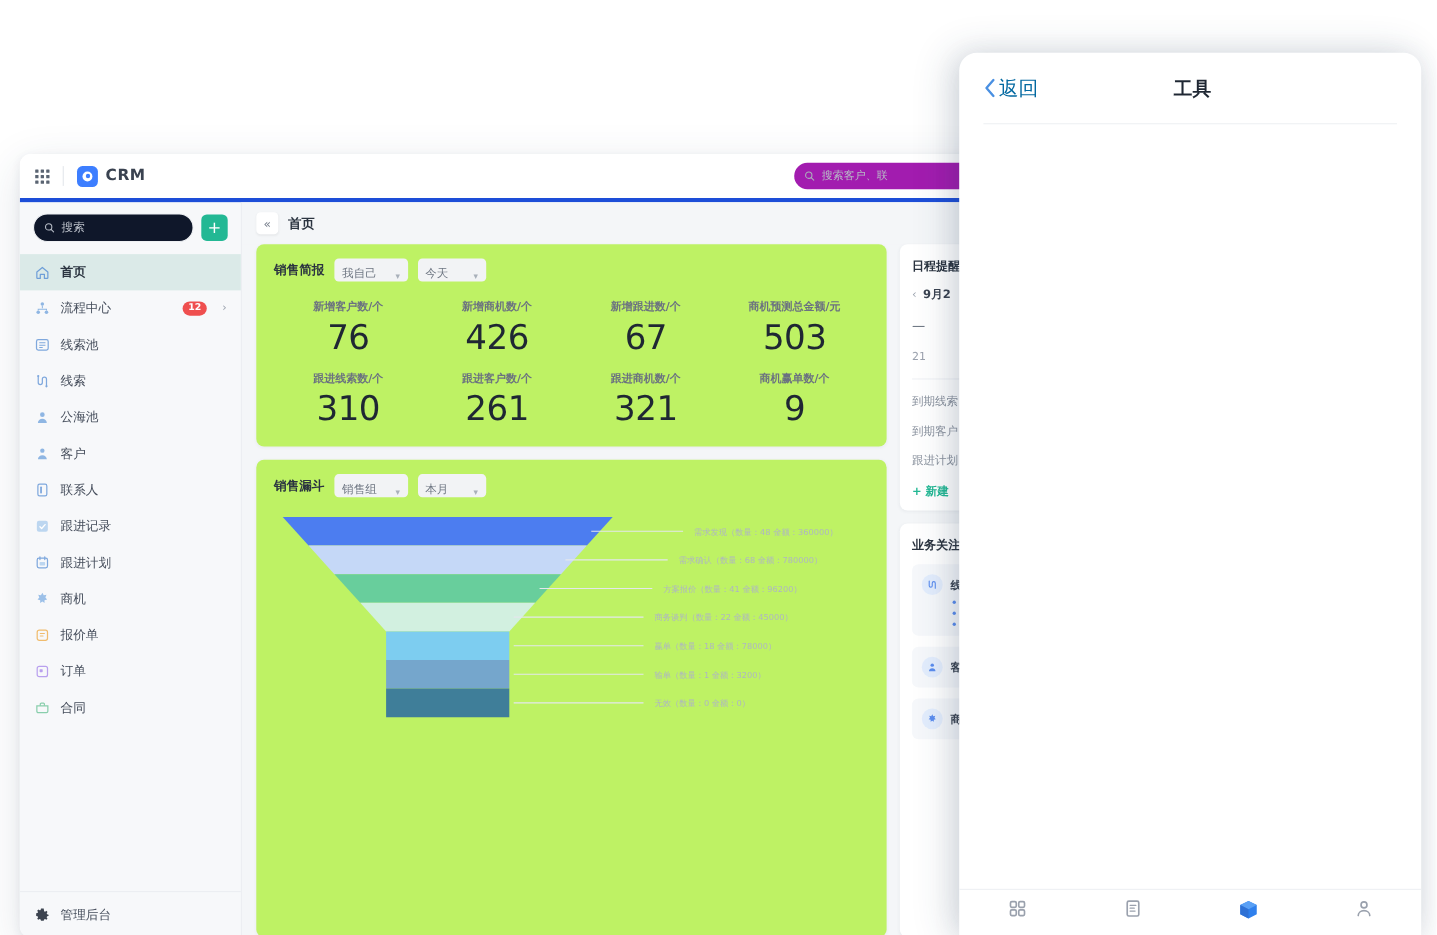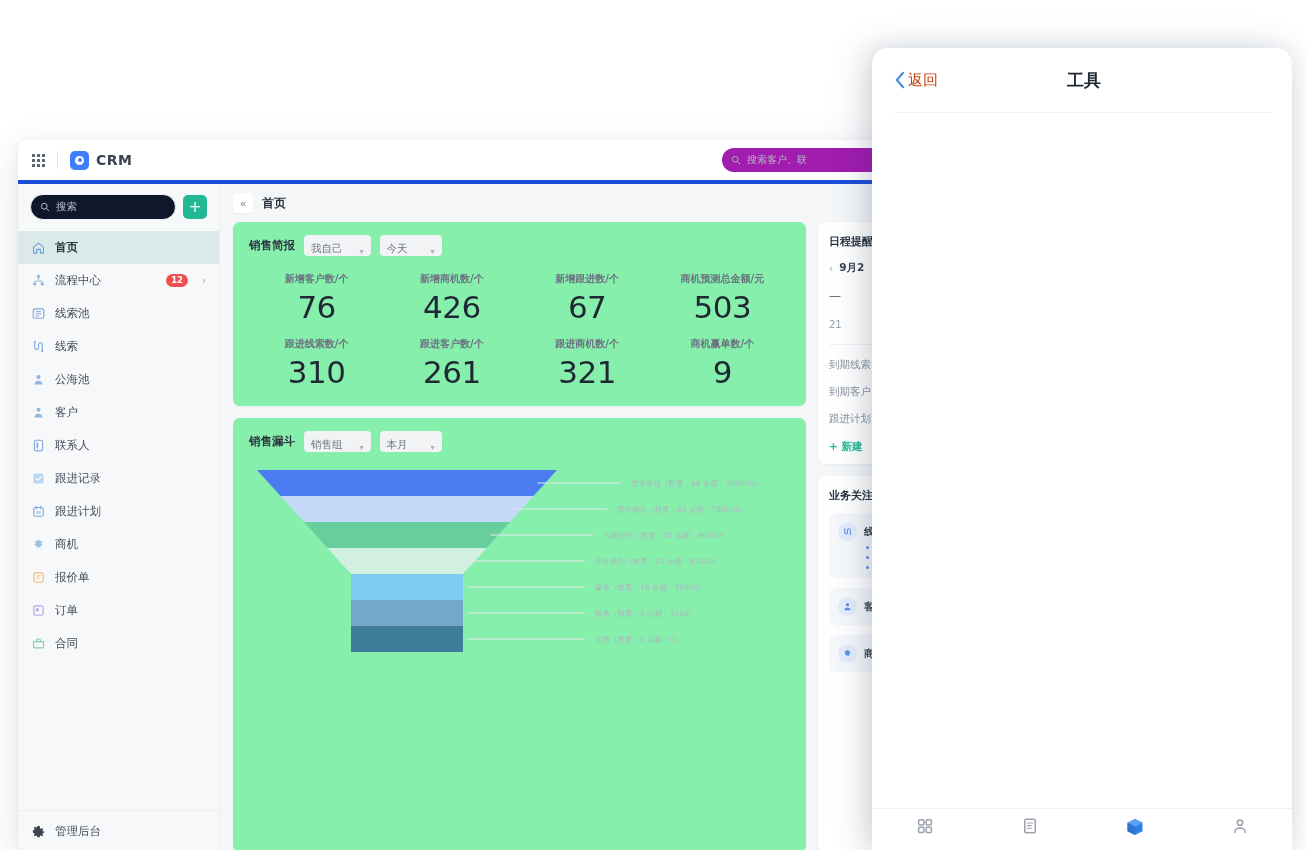--- a/index.html
+++ b/index.html
@@ -84,21 +84,21 @@
     width:20px;height:20px;background:#fff;border-radius:4px;
     display:flex;align-items:center;justify-content:center;
     color:#7a828f;font-size:11px;box-shadow:0 1px 2px rgba(0,0,0,.05);
   }
   .crumb-text { font-size:12px; font-weight:700; color:#2b3440; }
 
   .main-cols { flex:1; display:flex; gap:12px; padding:0 0 0 13px; min-height:0; }
   .col-left { flex:1; min-width:0; display:flex; flex-direction:column; gap:12px; }
   .col-right { width:88px; flex:none; display:flex; flex-direction:column; gap:12px; }
 
-  .card { background:#86efac; border-radius:7px; box-shadow:0 1px 3px rgba(30,50,80,.05); }
+  .card { background:#bef264; border-radius:7px; box-shadow:0 1px 3px rgba(30,50,80,.05); }
 
   
   .brief { padding:13px 16px 16px 16px; }
   .card-head { display:flex; align-items:center; gap:9px; }
   .card-title { font-size:11.5px; font-weight:700; color:#2b3440; }
   .select {
     background:#f2f3f5; border-radius:4px; height:21px; min-width:62px;
     display:flex; align-items:flex-end; justify-content:space-between;
     padding:0 7px; gap:17px; font-size:10.5px; color:#6e7682;
   }
@@ -131,21 +131,21 @@
   .biz-strip { font-size:10px; color:#3a4250; font-weight:700; }
 
   
   .phone {
     position:absolute; left:872px; top:48px; width:420px; height:802px;
     background:#fff; border-radius:16px 16px 0 0;
     box-shadow: -8px 0 36px rgba(40,60,90,.16), 0 4px 24px rgba(40,60,90,.12);
     overflow:hidden;
   }
   .ph-head { height:64px; display:flex; align-items:center; padding:0 22px; position:relative; }
-  .ph-back { display:flex; align-items:center; gap:3px; color:#c2410c; font-size:15px; font-weight:500; }
+  .ph-back { display:flex; align-items:center; gap:3px; color:#0369a1; font-size:18px; font-weight:500; }
   .ph-title { position:absolute; left:4px; right:0; text-align:center; font-size:17px; font-weight:700; color:#1f2733; pointer-events:none; }
   .ph-sep { height:1px; background:#eef0f3; margin:0 22px; }
   .ph-tabbar { position:absolute; left:0; right:0; bottom:0; height:42px; border-top:1px solid #eef0f3; display:grid; grid-template-columns:repeat(4,1fr); align-items:start; padding-top:8px; }
   .ph-tab { display:flex; flex-direction:column; align-items:center; gap:4px; }
 </style>
 </head>
 <body>
 
 <div class="stage">
 

